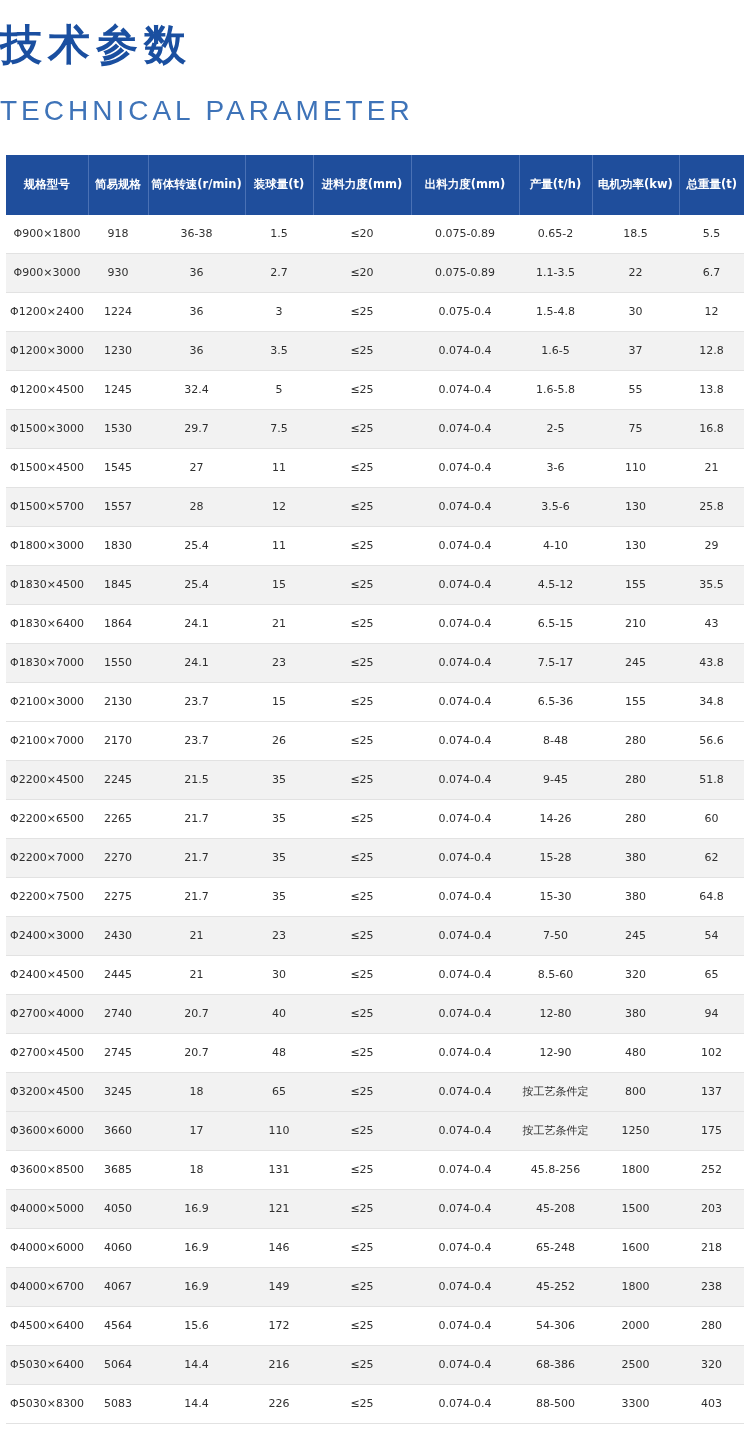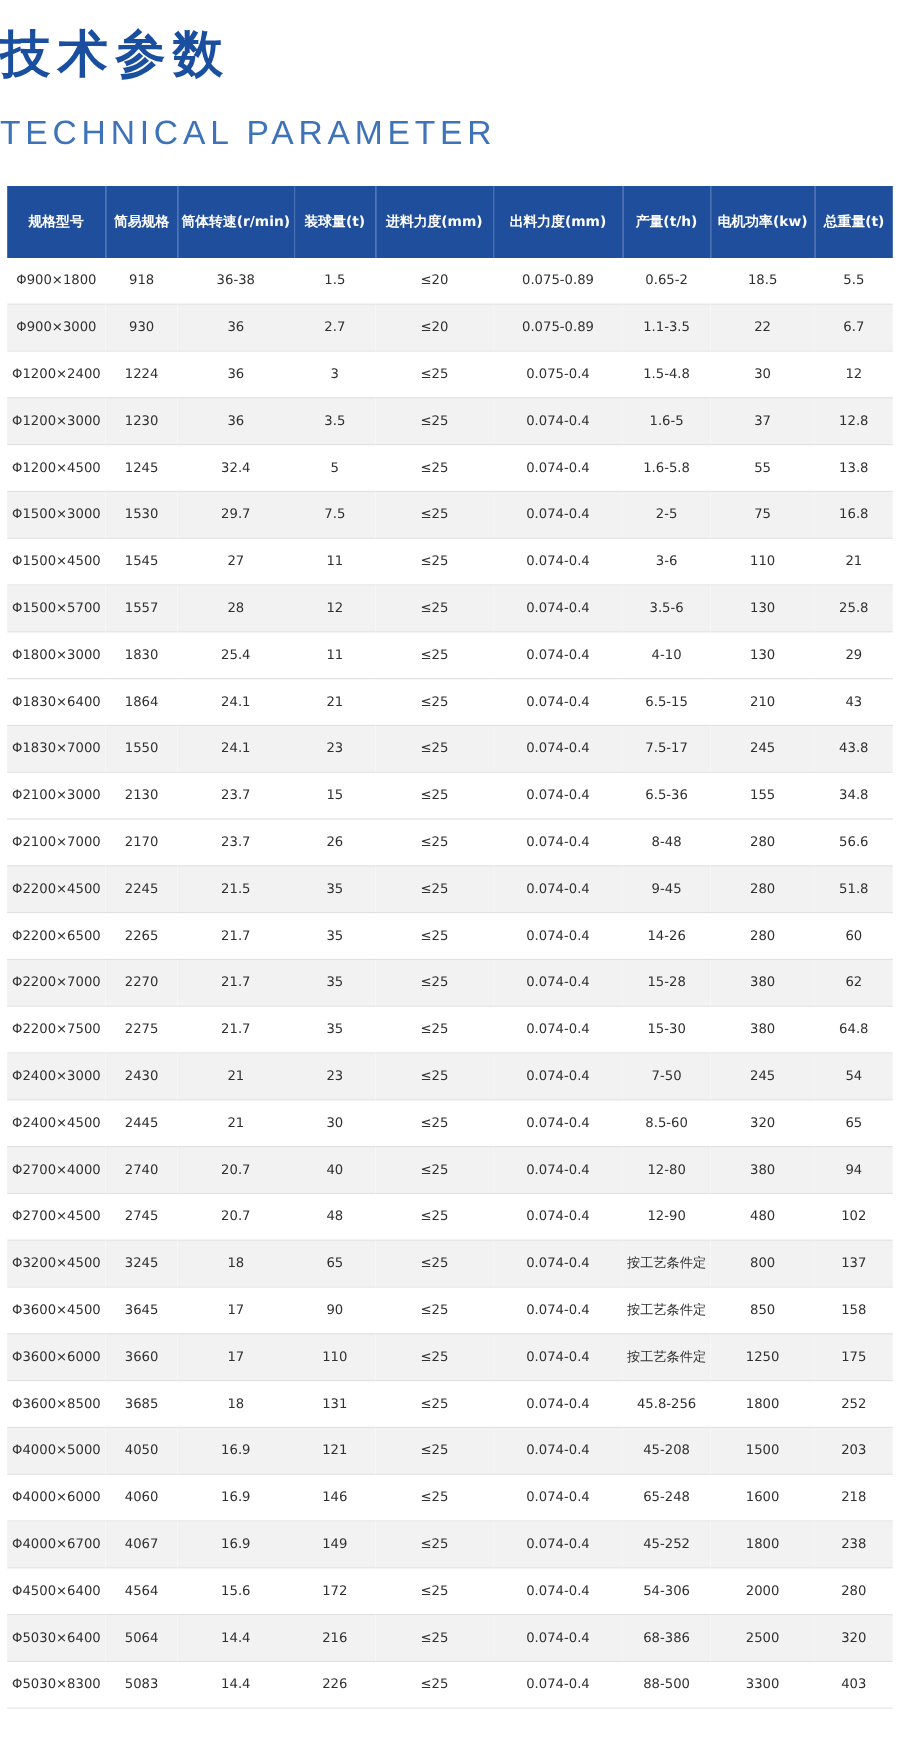--- a/index.html
+++ b/index.html
@@ -222,20 +222,31 @@
             <td>Φ1800×3000</td>
             <td>1830</td>
             <td>25.4</td>
             <td>11</td>
             <td>≤25</td>
             <td>0.074-0.4</td>
             <td>4-10</td>
             <td>130</td>
             <td>29</td>
           </tr>
+          <tr class="odd">
+            <td>Φ1830×4500</td>
+            <td>1845</td>
+            <td>25.4</td>
+            <td>15</td>
+            <td>≤25</td>
+            <td>0.074-0.4</td>
+            <td>4.5-12</td>
+            <td>155</td>
+            <td>35.5</td>
+          </tr>
           <tr class="even">
             <td>Φ1830×6400</td>
             <td>1864</td>
             <td>24.1</td>
             <td>21</td>
             <td>≤25</td>
             <td>0.074-0.4</td>
             <td>6.5-15</td>
             <td>210</td>
             <td>43</td>
@@ -364,31 +375,20 @@
           <tr class="odd">
             <td>Φ3200×4500</td>
             <td>3245</td>
             <td>18</td>
             <td>65</td>
             <td>≤25</td>
             <td>0.074-0.4</td>
             <td>按工艺条件定</td>
             <td>800</td>
             <td>137</td>
-          </tr>
-          <tr class="even">
-            <td>Φ3600×4500</td>
-            <td>3645</td>
-            <td>17</td>
-            <td>90</td>
-            <td>≤25</td>
-            <td>0.074-0.4</td>
-            <td>按工艺条件定</td>
-            <td>850</td>
-            <td>158</td>
           </tr>
           <tr class="odd">
             <td>Φ3600×6000</td>
             <td>3660</td>
             <td>17</td>
             <td>110</td>
             <td>≤25</td>
             <td>0.074-0.4</td>
             <td>按工艺条件定</td>
             <td>1250</td>

